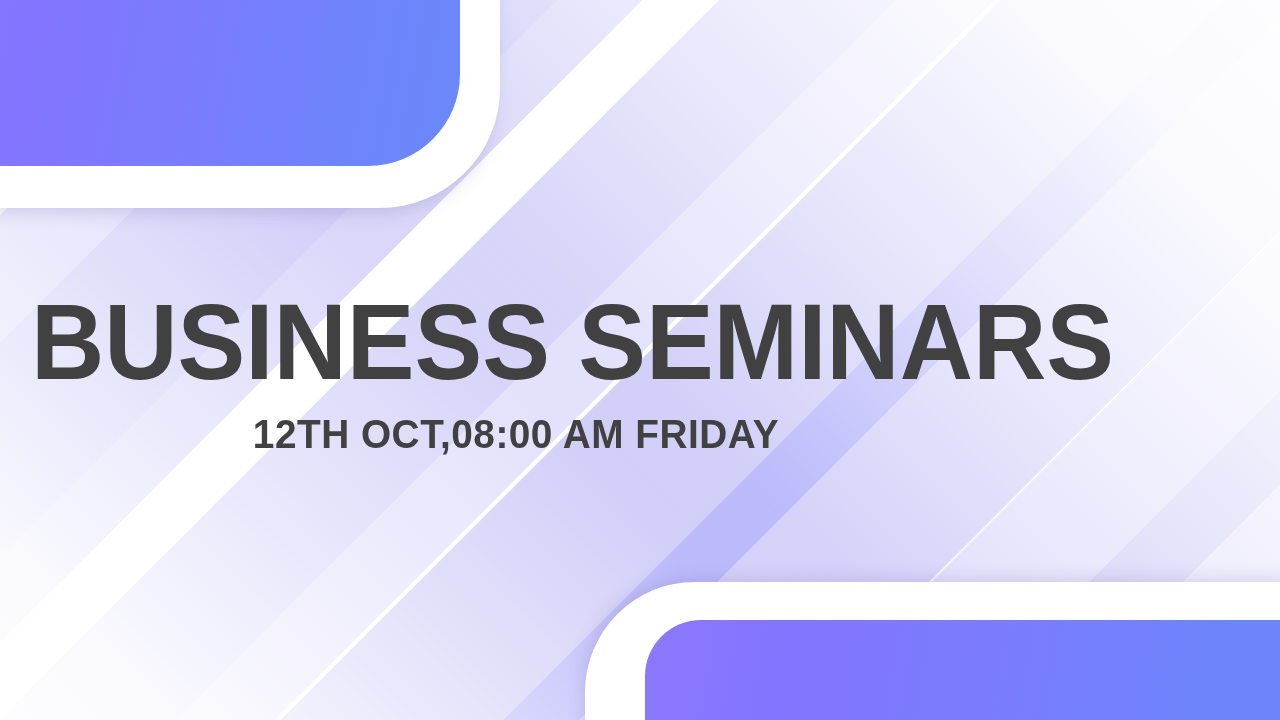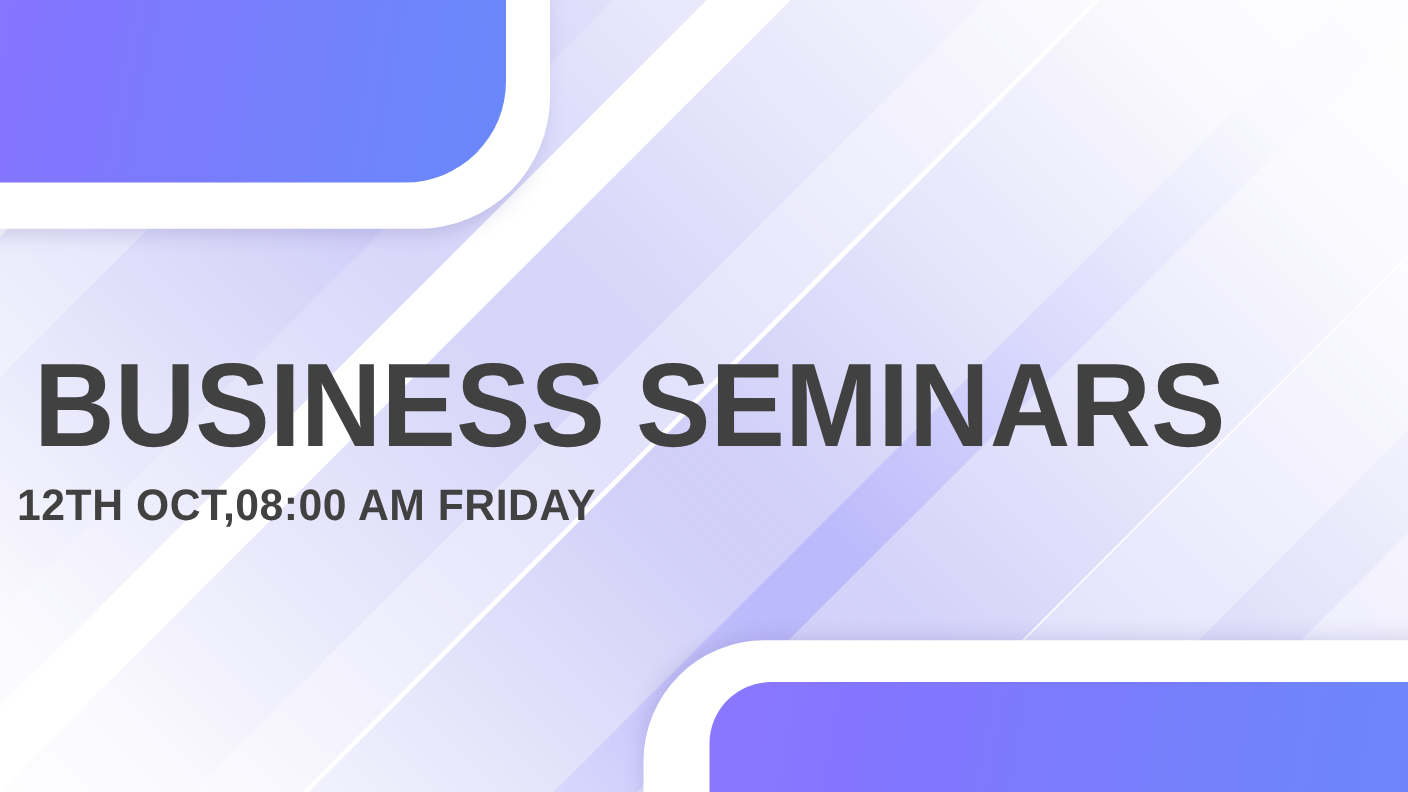--- a/index.html
+++ b/index.html
@@ -95,22 +95,21 @@
     border-top-left-radius: 56px;
     background: linear-gradient(100deg, #8C78FF 0%, #8375FF 20%, #7A7CFD 48%, #6F84FB 76%, #6B85FA 100%);
   }
 
   
   .text-block {
     position: absolute;
     left: 0;
     top: 286px;
     width: 1032px;
-    text-align: left;
-    margin-top: 26px;
+    text-align: center;
   }
   .title {
     margin: 0;
     font-family: "Liberation Sans Narrow", "Liberation Sans", sans-serif;
     font-weight: 700;
     font-size: 108px;
     line-height: 1.04;
     letter-spacing: 0px;
     color: #414141;
     transform: scaleX(0.94);

